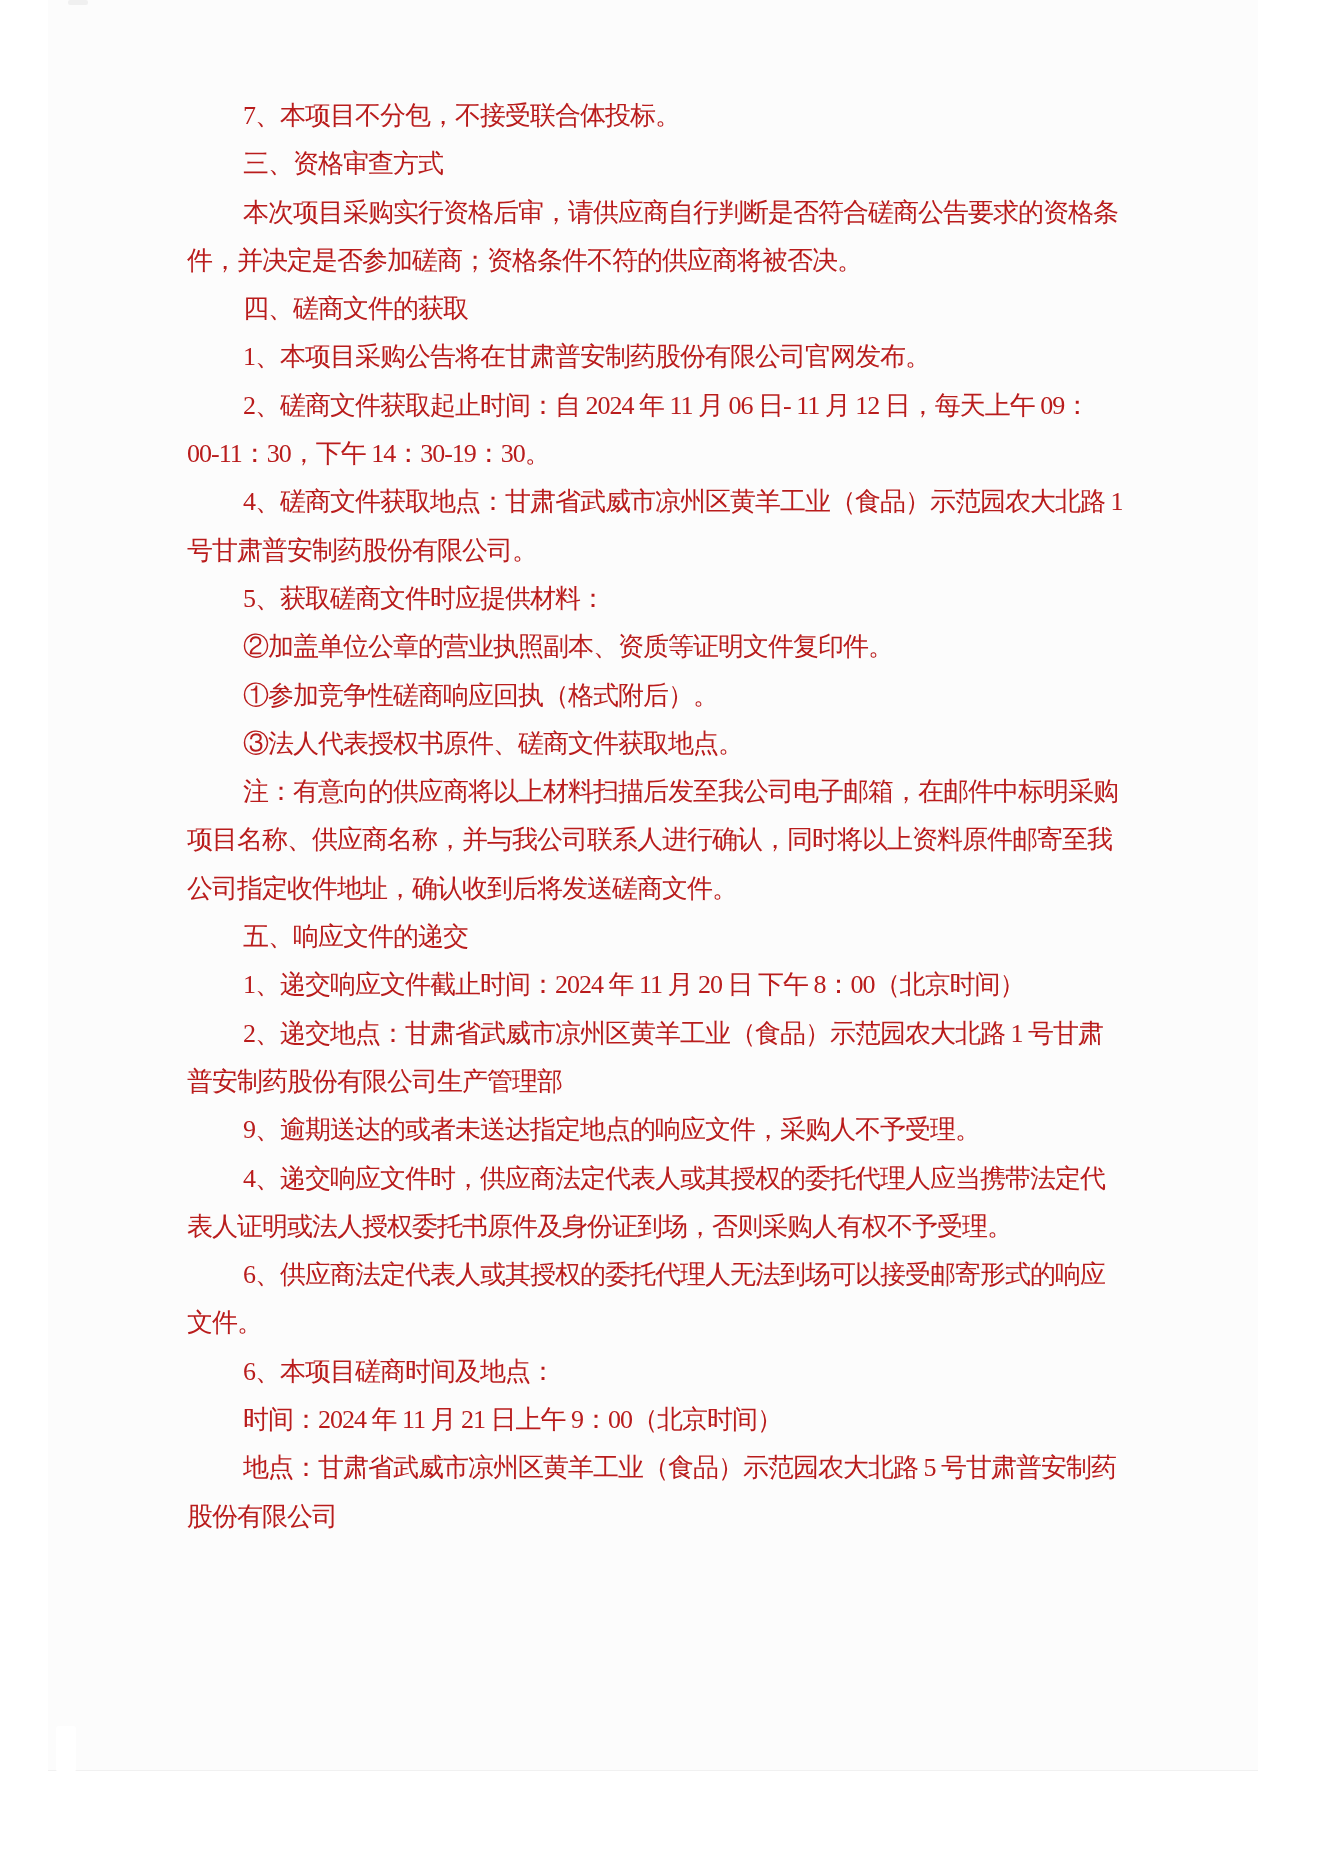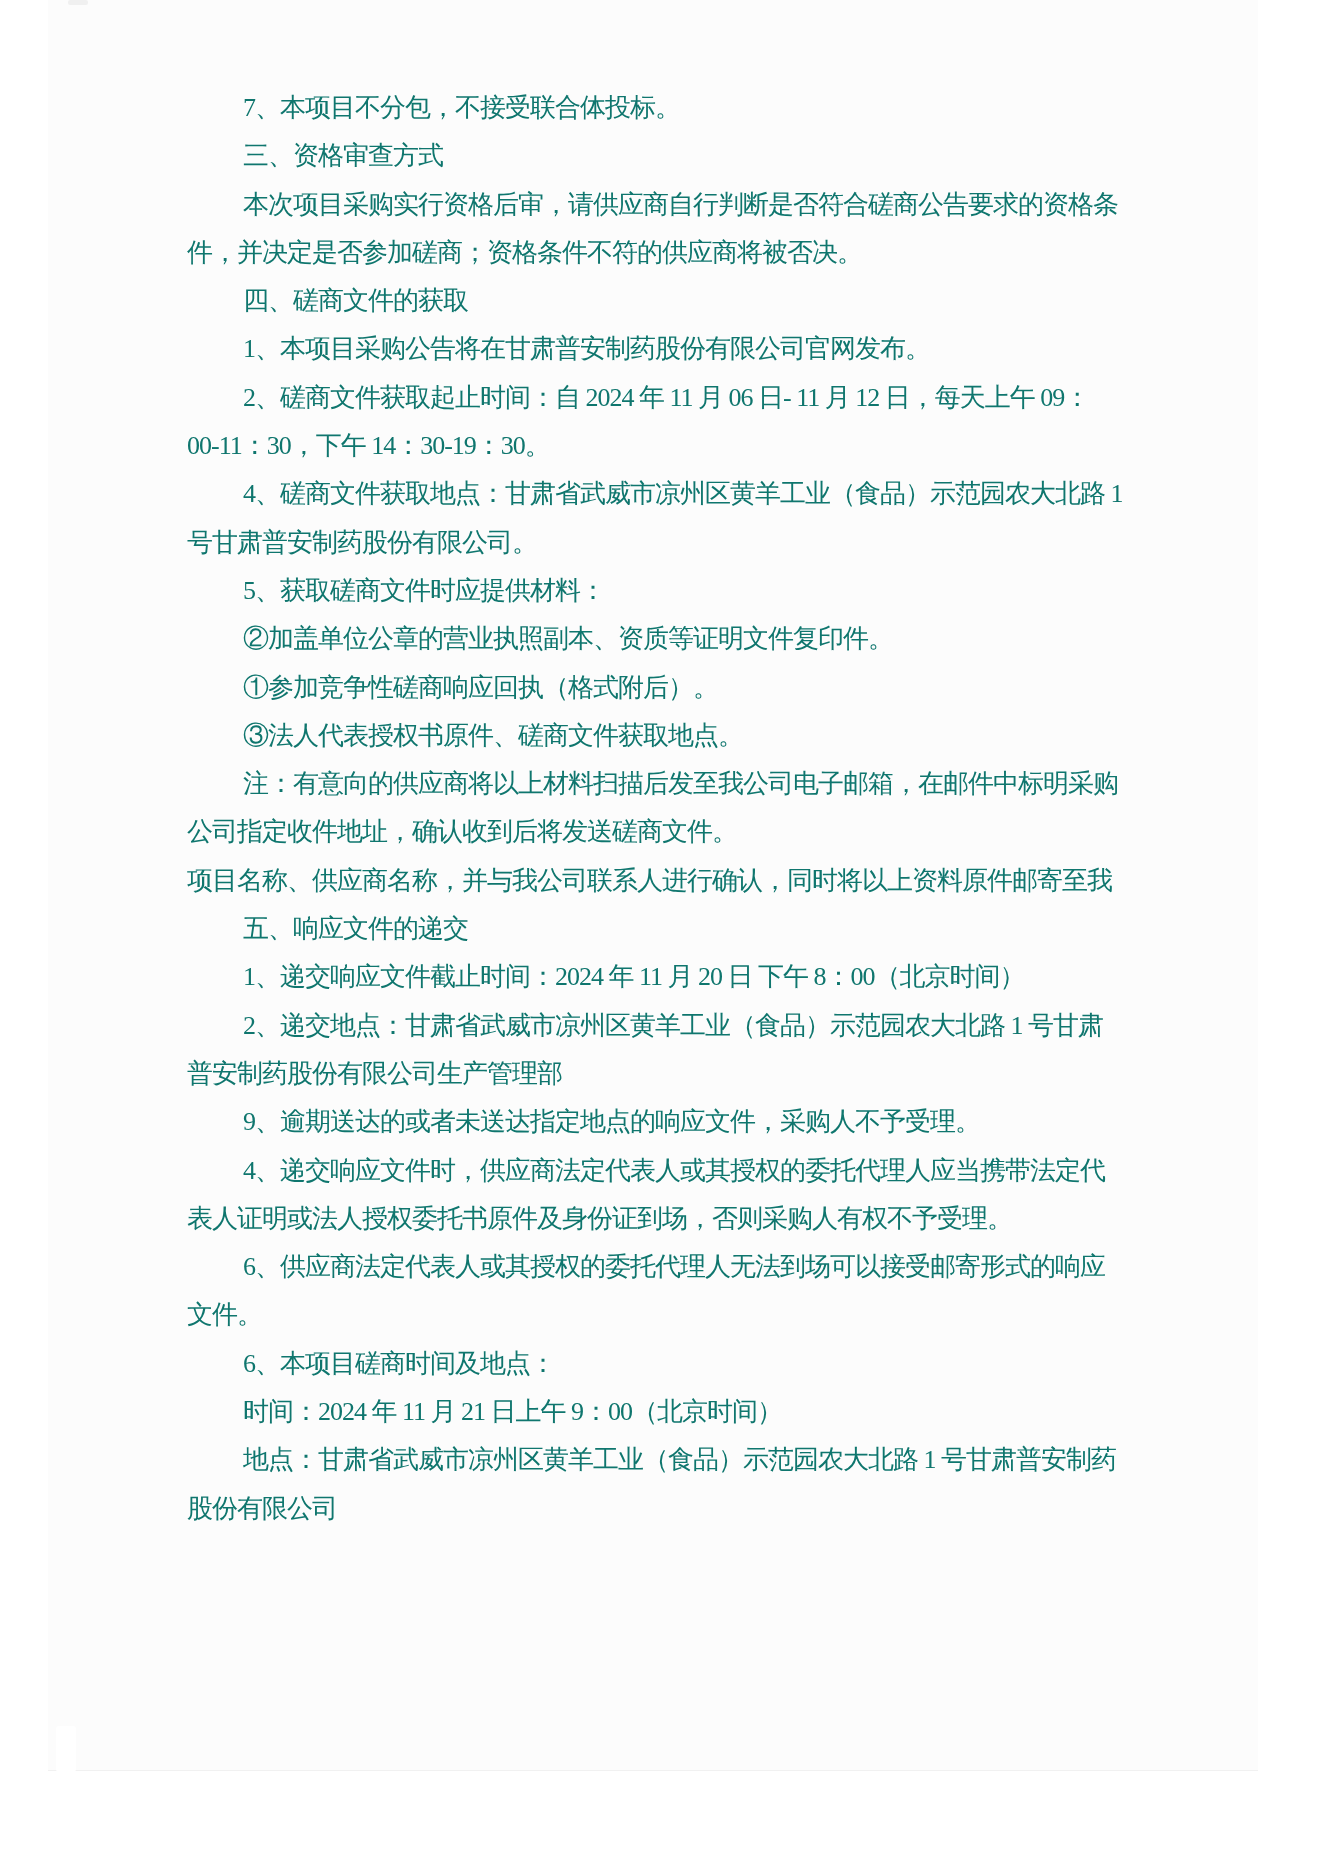--- a/index.html
+++ b/index.html
@@ -40,23 +40,23 @@
     left: 56px;
     top: 1726px;
     width: 20px;
     height: 46px;
     background: #ffffff;
     border-radius: 3px;
   }
   .textblock {
     position: absolute;
     left: 187px;
-    top: 84px;
+    top: 92px;
     width: 1040px;
-    color: #0f766e;
+    color: #b91c1c;
   }
   .line {
     font-size: 26px;
     letter-spacing: -1px;
     line-height: 48.3px;
     height: 48.3px;
     white-space: nowrap;
     font-weight: 500;
   }
   .indent {
@@ -83,29 +83,29 @@
     <div class="line indent">1、本项目采购公告将在甘肃普安制药股份有限公司官网发布。</div>
     <div class="line indent">2、磋商文件获取起止时间：自 2024 年 11 月 06 日- 11 月 12 日，每天上午 09：</div>
     <div class="line">00-11：30，下午 14：30-19：30。</div>
     <div class="line indent">4、磋商文件获取地点：甘肃省武威市凉州区黄羊工业（食品）示范园农大北路 1</div>
     <div class="line">号甘肃普安制药股份有限公司。</div>
     <div class="line indent">5、获取磋商文件时应提供材料：</div>
     <div class="line indent">②加盖单位公章的营业执照副本、资质等证明文件复印件。</div>
     <div class="line indent">①参加竞争性磋商响应回执（格式附后）。</div>
     <div class="line indent">③法人代表授权书原件、磋商文件获取地点。</div>
     <div class="line indent">注：有意向的供应商将以上材料扫描后发至我公司电子邮箱，在邮件中标明采购</div>
+    <div class="line">项目名称、供应商名称，并与我公司联系人进行确认，同时将以上资料原件邮寄至我</div>
     <div class="line">公司指定收件地址，确认收到后将发送磋商文件。</div>
-    <div class="line">项目名称、供应商名称，并与我公司联系人进行确认，同时将以上资料原件邮寄至我</div>
     <div class="line indent heading">五、响应文件的递交</div>
     <div class="line indent">1、递交响应文件截止时间：2024 年 11 月 20 日 下午 8：00（北京时间）</div>
     <div class="line indent">2、递交地点：甘肃省武威市凉州区黄羊工业（食品）示范园农大北路 1 号甘肃</div>
     <div class="line">普安制药股份有限公司生产管理部</div>
     <div class="line indent">9、逾期送达的或者未送达指定地点的响应文件，采购人不予受理。</div>
     <div class="line indent">4、递交响应文件时，供应商法定代表人或其授权的委托代理人应当携带法定代</div>
     <div class="line">表人证明或法人授权委托书原件及身份证到场，否则采购人有权不予受理。</div>
     <div class="line indent">6、供应商法定代表人或其授权的委托代理人无法到场可以接受邮寄形式的响应</div>
     <div class="line">文件。</div>
     <div class="line indent">6、本项目磋商时间及地点：</div>
     <div class="line indent">时间：2024 年 11 月 21 日上午 9：00（北京时间）</div>
-    <div class="line indent">地点：甘肃省武威市凉州区黄羊工业（食品）示范园农大北路 1 号甘肃普安制药</div>
+    <div class="line indent">地点：甘肃省武威市凉州区黄羊工业（食品）示范园农大北路 5 号甘肃普安制药</div>
     <div class="line">股份有限公司</div>
   </div>
 </div>
 
 </body></html>

